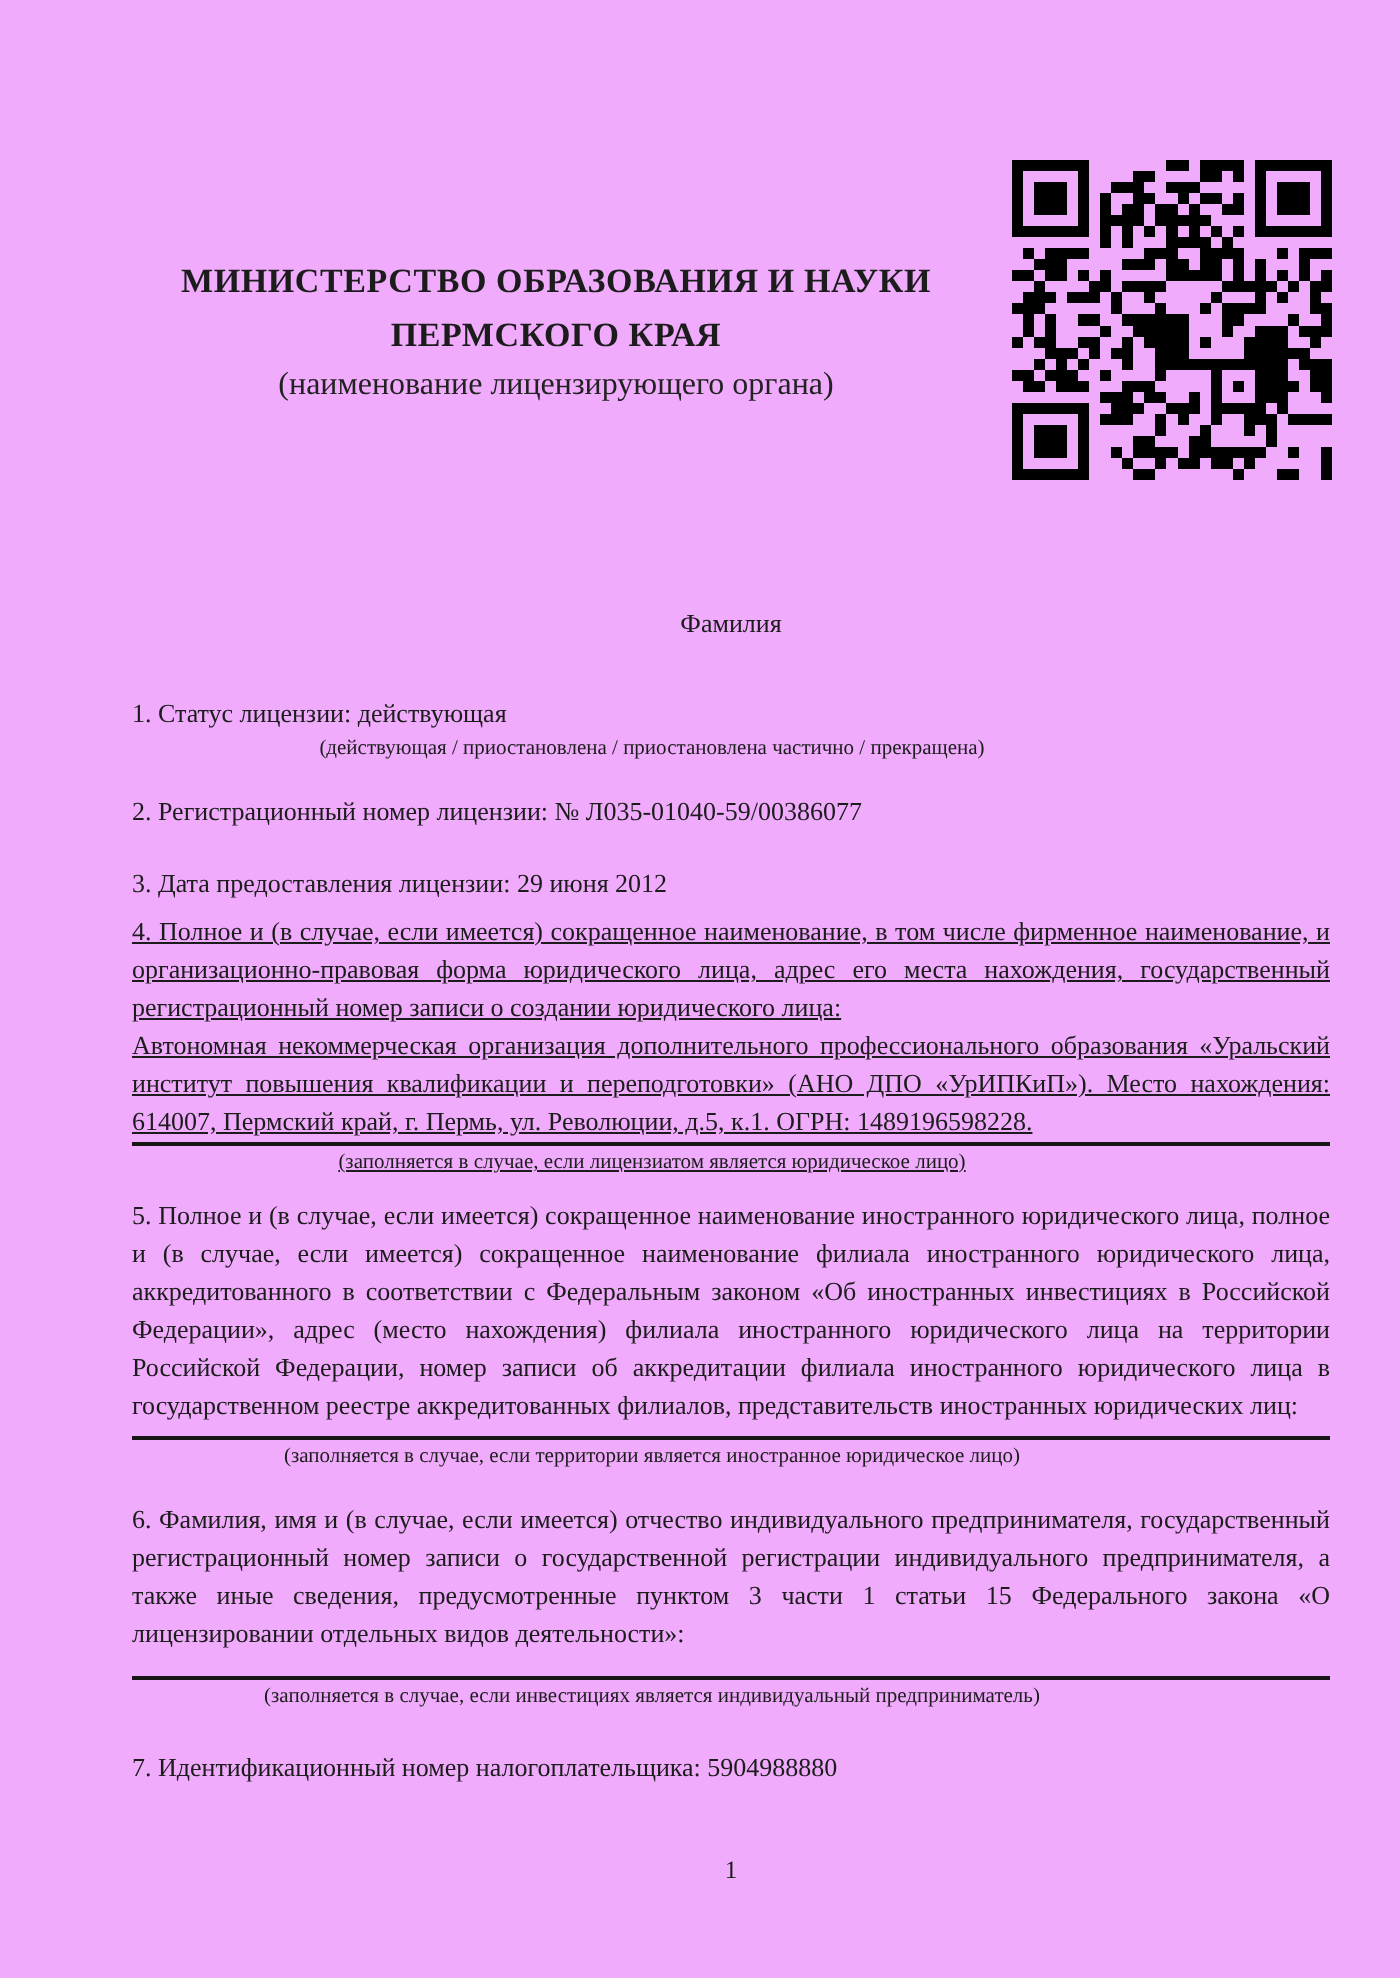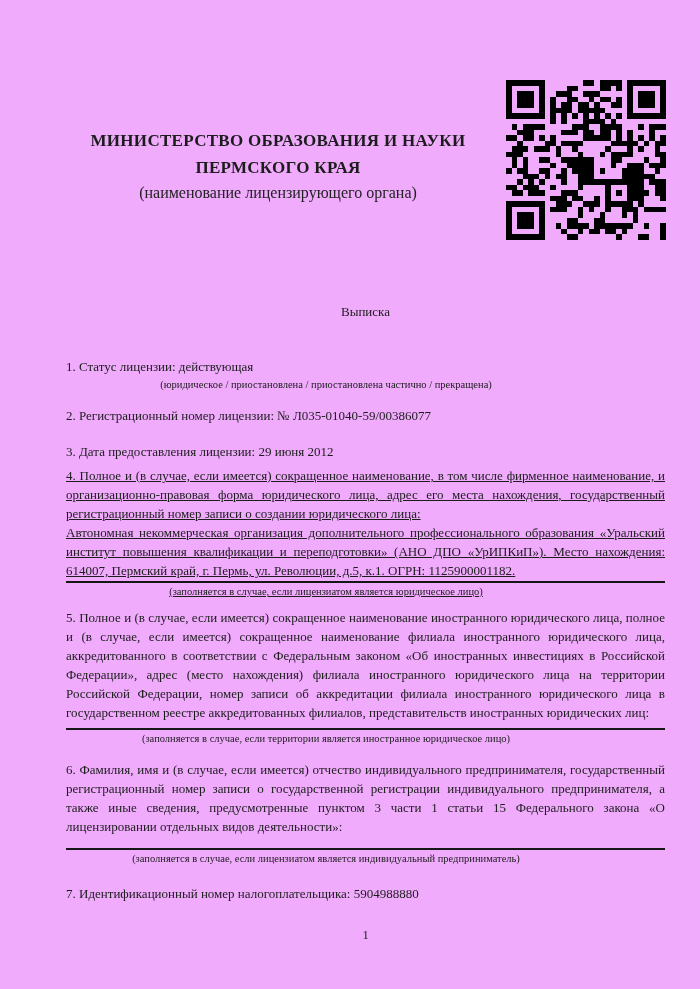--- a/index.html
+++ b/index.html
@@ -38,21 +38,21 @@
   .para { text-align:justify; }
   .single-line { text-align:left; }
   .note {
     width:520px; text-align:center;
     font-size:10.5px; line-height:14px; margin-top:2px; color:#1c1c1c;
   }
   .fill-line {
     width:599px; height:0;
     border-bottom:2px solid #161616;
   }
-  .item-1 { margin-top:36px; }
+  .item-1 { margin-top:26px; }
   .item-2 { margin-top:14px; }
   .item-3 { margin-top:17px; }
   .item-4 { margin-top:5px;text-decoration:underline; }
   .item-4 .fill-line { margin-top:1px; }
   .item-5 { margin-top:9px; }
   .item-5 .fill-line { margin-top:6px; }
   .item-6 { margin-top:14px; }
   .item-6 .fill-line { margin-top:12px; }
   .item-7 { margin-top:18px; }
   .page-number {
@@ -489,53 +489,53 @@
 
   <div class="org-header">
     <div class="org-line">МИНИСТЕРСТВО ОБРАЗОВАНИЯ И НАУКИ</div>
     <div class="org-line">ПЕРМСКОГО КРАЯ</div>
     <div class="org-note">(наименование лицензирующего органа)</div>
   </div>
 
   <div class="content">
 
     <div class="doc-title">
-      <div>Выписка</div>
+      <div>Фамилия</div>
     </div>
 
     <section class="item-1">
       <div class="single-line">1. Статус лицензии: действующая</div>
-      <div class="note">(юридическое / приостановлена / приостановлена частично / прекращена)</div>
+      <div class="note">(действующая / приостановлена / приостановлена частично / прекращена)</div>
     </section>
 
     <section class="item-2">
       <div class="single-line">2. Регистрационный номер лицензии: № Л035-01040-59/00386077</div>
     </section>
 
     <section class="item-3">
       <div class="single-line">3. Дата предоставления лицензии: 29 июня 2012</div>
     </section>
 
     <section class="item-4">
       <div class="para">4. Полное и (в случае, если имеется) сокращенное наименование, в том числе фирменное наименование, и организационно-правовая форма юридического лица, адрес его места нахождения, государственный регистрационный номер записи о создании юридического лица:</div>
-      <div class="para">Автономная некоммерческая организация дополнительного профессионального образования «Уральский институт повышения квалификации и переподготовки» (АНО ДПО «УрИПКиП»). Место нахождения: 614007, Пермский край, г. Пермь, ул. Революции, д.5, к.1. ОГРН: 1125900001182.</div>
+      <div class="para">Автономная некоммерческая организация дополнительного профессионального образования «Уральский институт повышения квалификации и переподготовки» (АНО ДПО «УрИПКиП»). Место нахождения: 614007, Пермский край, г. Пермь, ул. Революции, д.5, к.1. ОГРН: 1489196598228.</div>
       <div class="fill-line"></div>
       <div class="note">(заполняется в случае, если лицензиатом является юридическое лицо)</div>
     </section>
 
     <section class="item-5">
       <div class="para">5. Полное и (в случае, если имеется) сокращенное наименование иностранного юридического лица, полное и (в случае, если имеется) сокращенное наименование филиала иностранного юридического лица, аккредитованного в соответствии с Федеральным законом «Об иностранных инвестициях в Российской Федерации», адрес (место нахождения) филиала иностранного юридического лица на территории Российской Федерации, номер записи об аккредитации филиала иностранного юридического лица в государственном реестре аккредитованных филиалов, представительств иностранных юридических лиц:</div>
       <div class="fill-line"></div>
       <div class="note">(заполняется в случае, если территории является иностранное юридическое лицо)</div>
     </section>
 
     <section class="item-6">
       <div class="para">6. Фамилия, имя и (в случае, если имеется) отчество индивидуального предпринимателя, государственный регистрационный номер записи о государственной регистрации индивидуального предпринимателя, а также иные сведения, предусмотренные пунктом 3 части 1 статьи 15 Федерального закона «О лицензировании отдельных видов деятельности»:</div>
       <div class="fill-line"></div>
-      <div class="note">(заполняется в случае, если лицензиатом является индивидуальный предприниматель)</div>
+      <div class="note">(заполняется в случае, если инвестициях является индивидуальный предприниматель)</div>
     </section>
 
     <section class="item-7">
       <div class="single-line">7. Идентификационный номер налогоплательщика: 5904988880</div>
     </section>
 
   </div>
 
   <div class="page-number">1</div>
 

